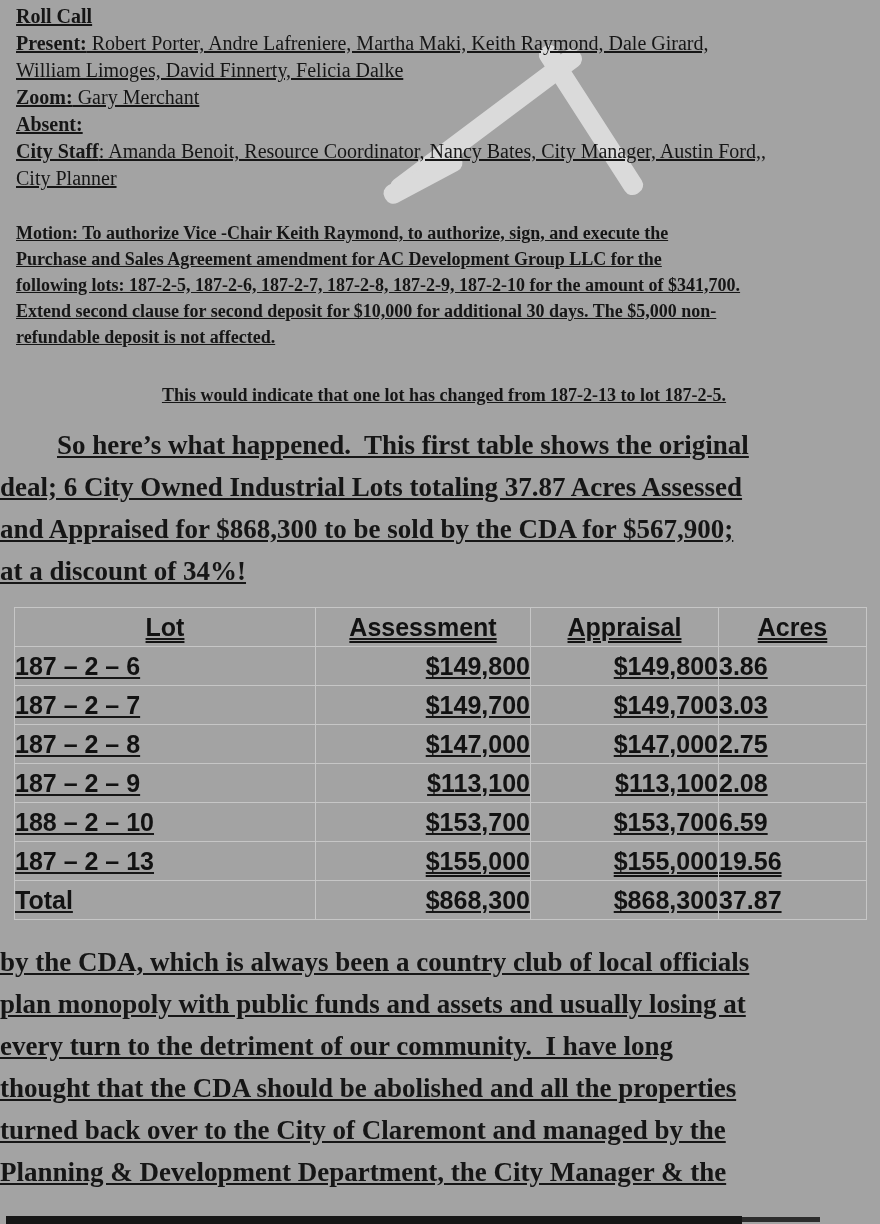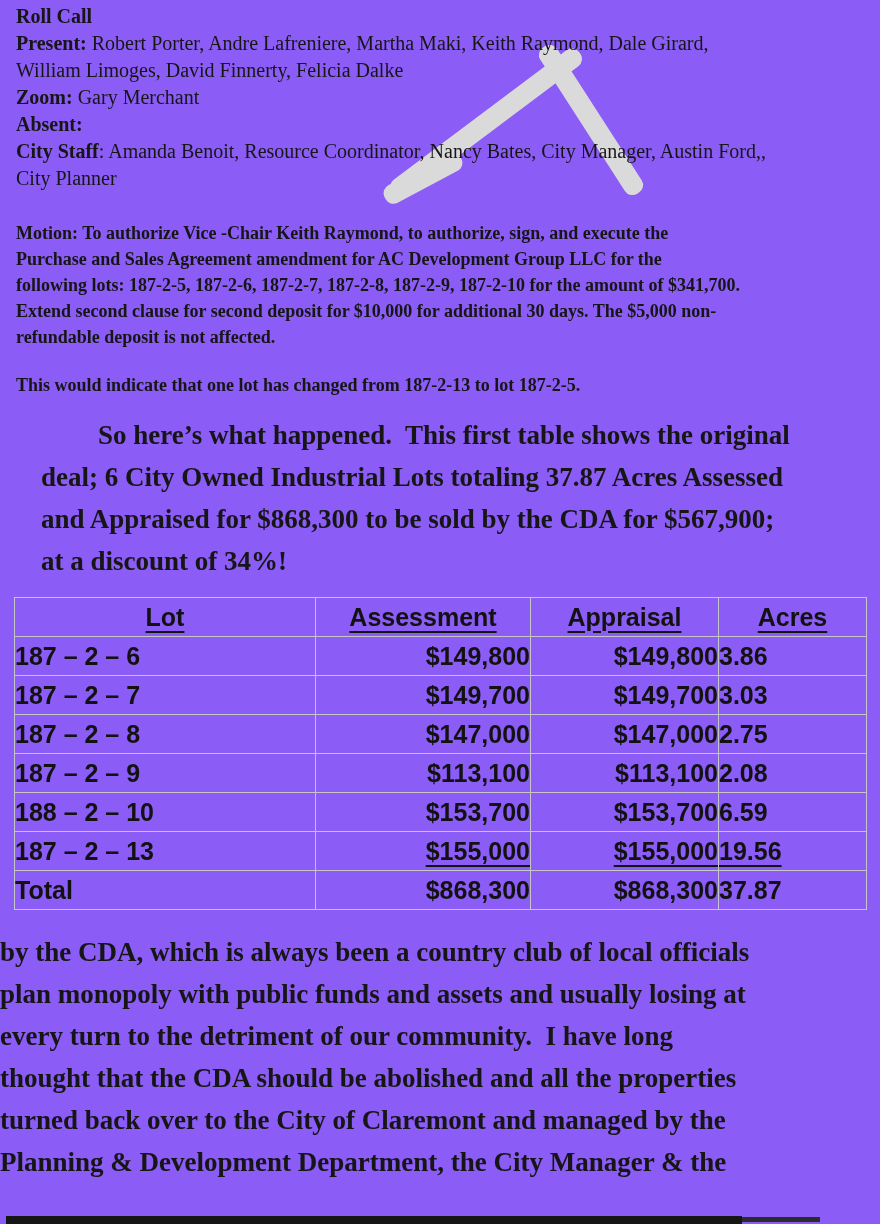--- a/index.html
+++ b/index.html
@@ -1,37 +1,38 @@
 <!DOCTYPE html>
 <html><head>
 <meta charset="utf-8">
 <style>
   html,body{margin:0;padding:0;background:#888;}
   .page{
-    width:880px;height:1224px;position:relative;background:#8b5cf6;
+    width:880px;height:1224px;position:relative;background:#a3a3a3;
     overflow:hidden;font-family:"Liberation Serif",serif;color:#161616;
     margin:0 auto;
+    text-decoration:underline;
   }
   
   .wm-bar{position:absolute;background:#dadada;border-radius:9px;z-index:0;}
   .wm-a{width:234px;height:20px;left:369px;top:113px;transform:rotate(-36.9deg);}
   .wm-b{width:174px;height:20px;left:504px;top:110px;transform:rotate(57.2deg);}
   .wm-c{width:86px;height:20px;left:380px;top:168px;transform:rotate(-28deg);}
 
   .content{position:relative;z-index:1;padding:3px 8px 0 16px;}
 
   .roll{font-size:20px;line-height:27px;}
   .line{white-space:pre;}
   .b{font-weight:bold;}
 
   .motion{margin-top:28px;font-weight:bold;font-size:18px;line-height:26px;}
-  .note{margin-top:22px;font-weight:bold;font-size:18px;line-height:26px;}
+  .note{margin-top:32px;font-weight:bold;font-size:18px;line-height:26px;text-align:center;}
 
   .big{font-weight:bold;font-size:27px;line-height:42px;margin-left:-16px;}
-  .big1{margin-top:16px;padding-left:41px;}
+  .big1{margin-top:16px;}
   .big2{margin-top:21px;}
   .bigline{white-space:pre;}
   .indent{padding-left:57px;}
 
   table.lots{
     border-collapse:collapse;margin:15px 0 0 -2px;
     font-family:"Liberation Sans",sans-serif;font-weight:bold;
     font-size:25px;color:#121212;table-layout:fixed;width:852px;
   }
   table.lots td,table.lots th{border:1px solid #c6c6c6;height:38px;padding:0;}

